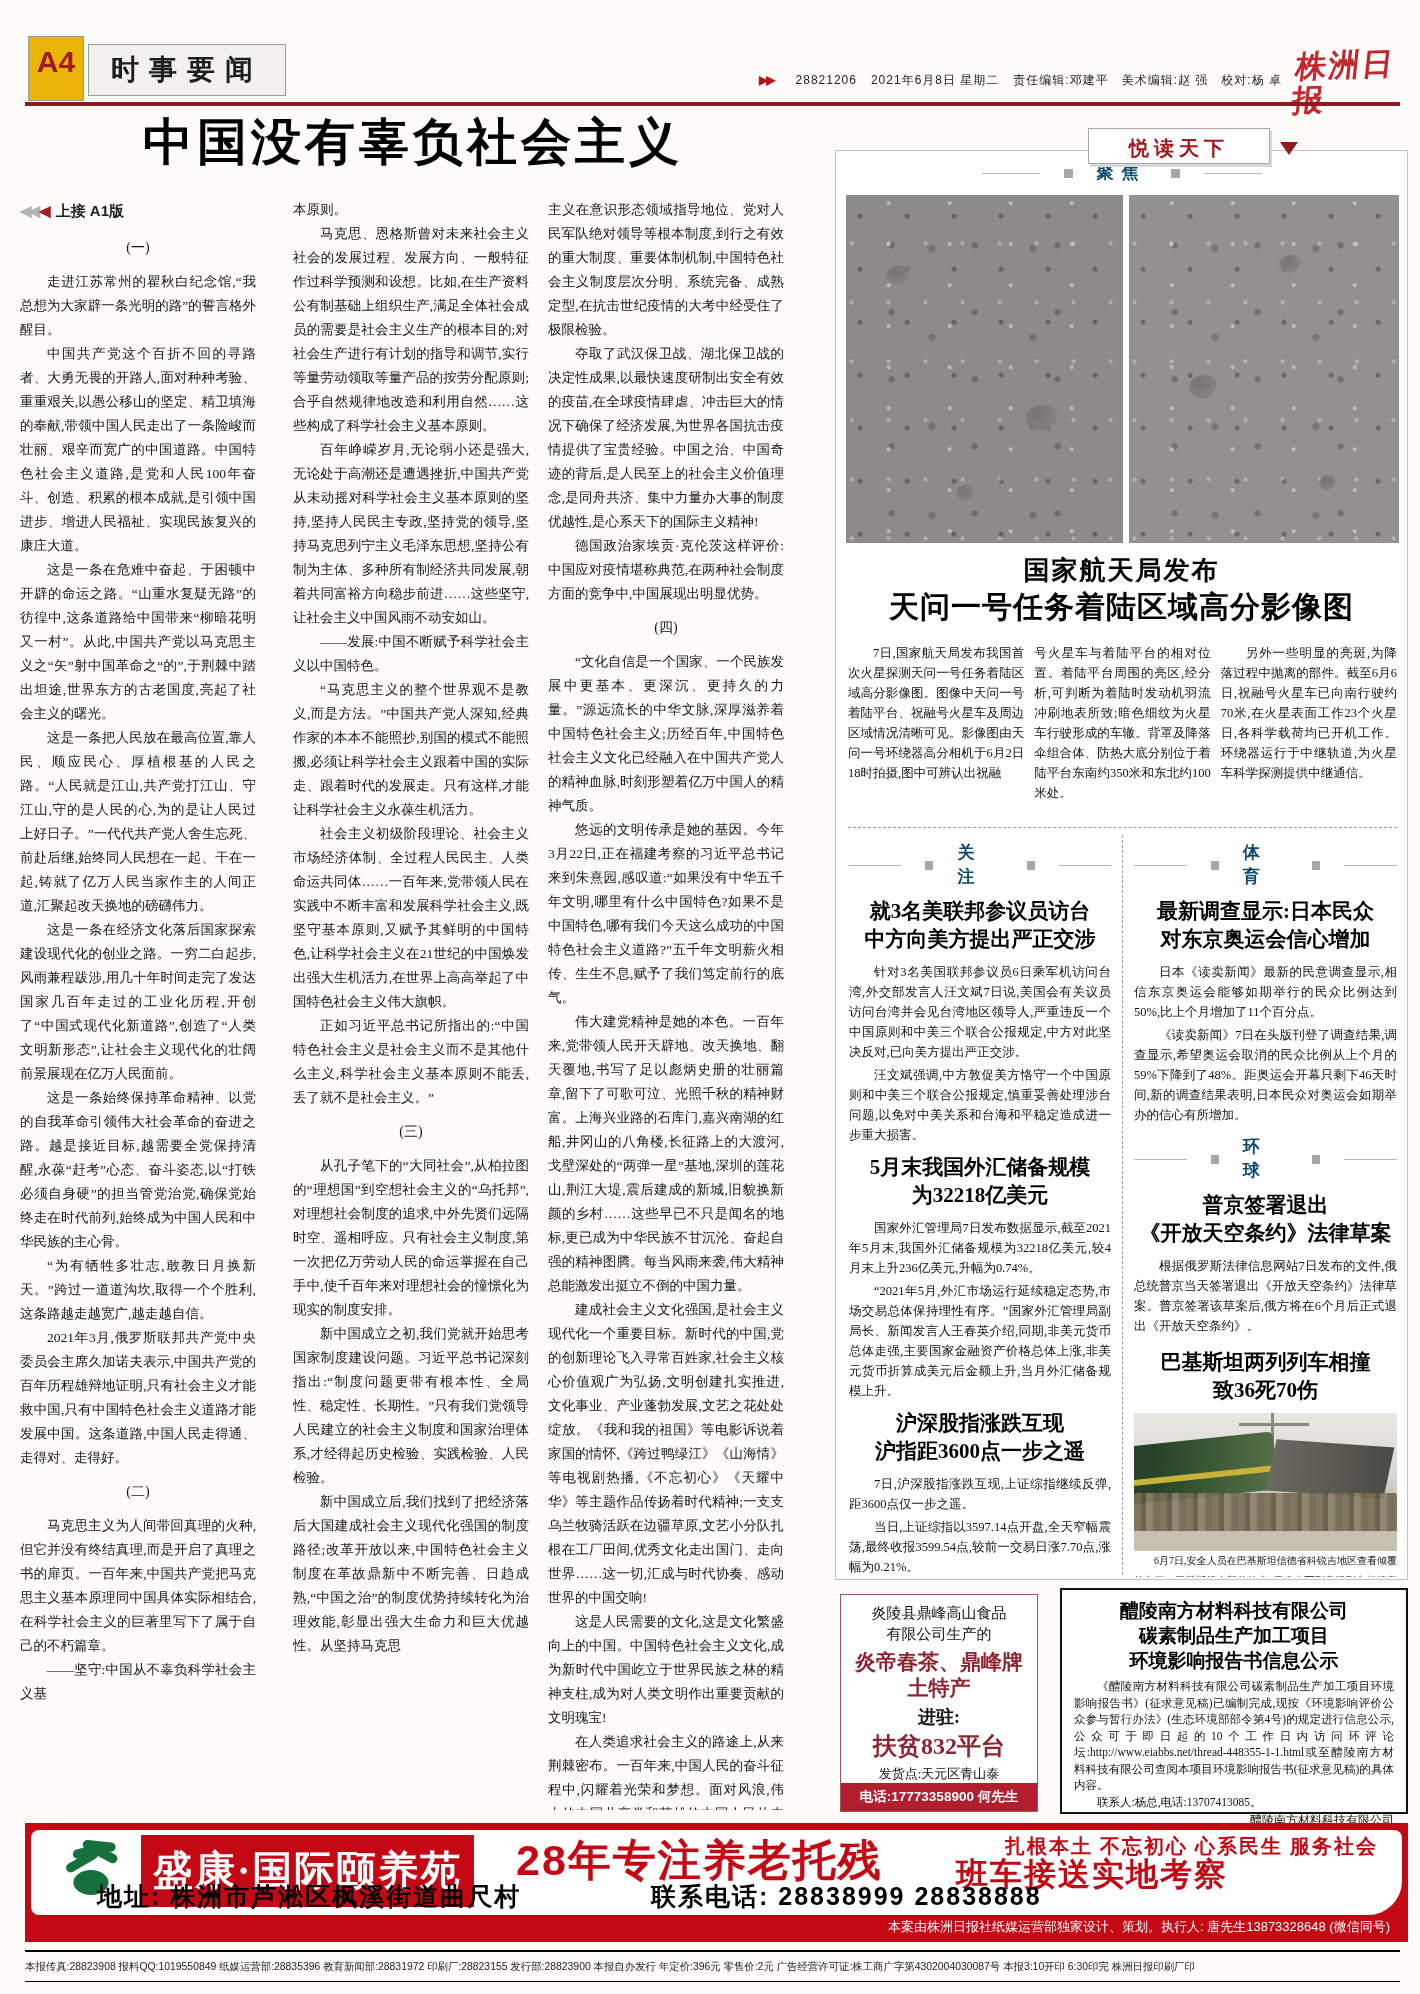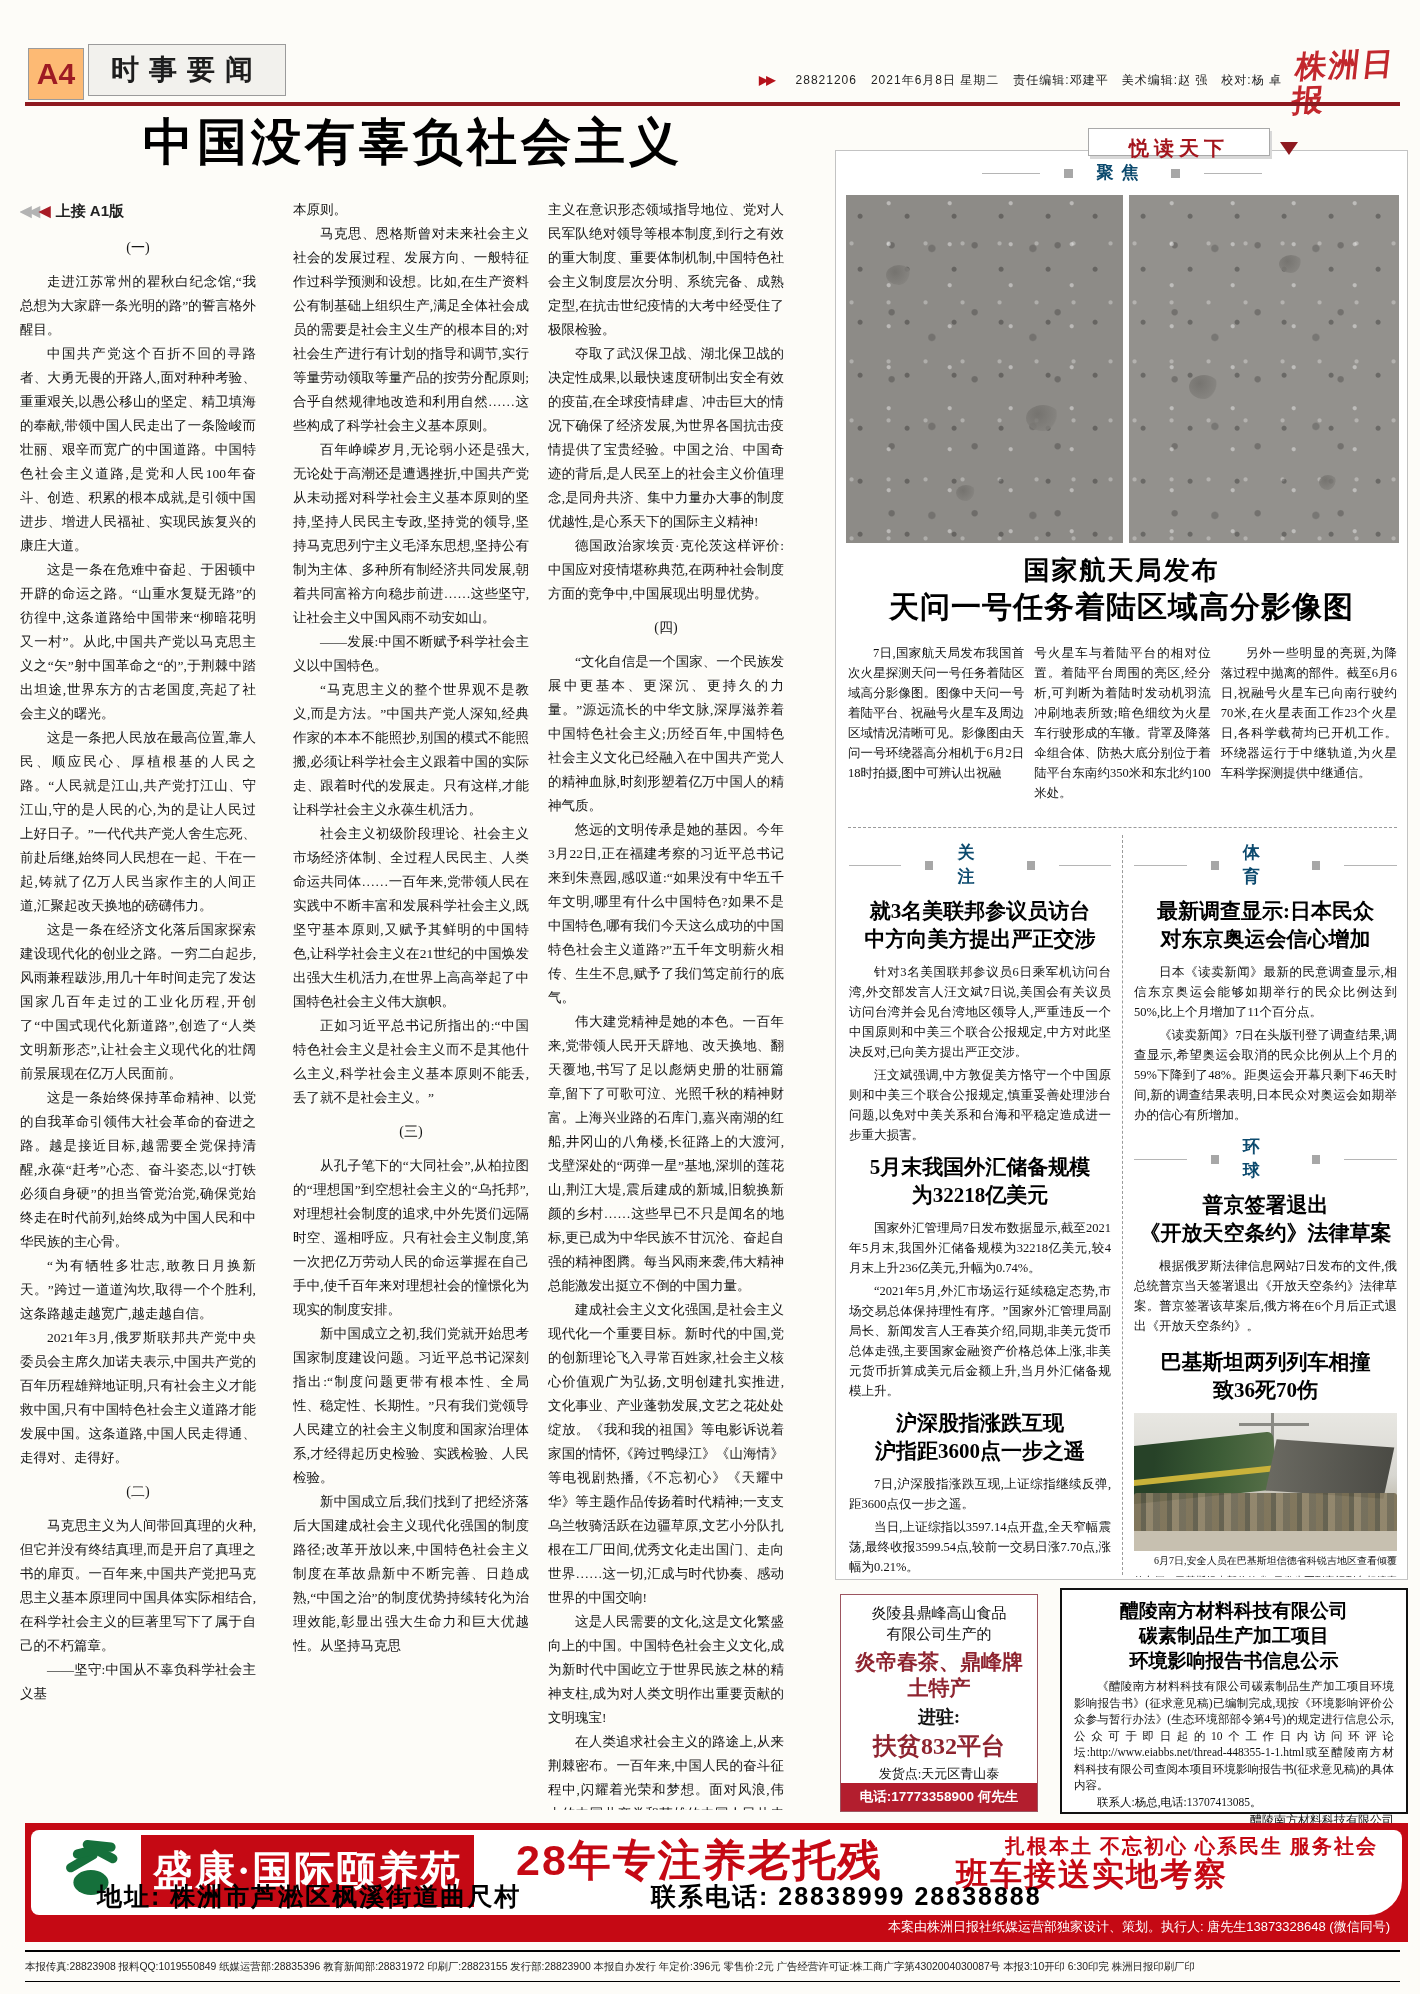--- a/index.html
+++ b/index.html
@@ -1,22 +1,22 @@
 <!DOCTYPE html>
 <html><head>
 <meta charset="utf-8">
 <style>
   * { margin:0; padding:0; box-sizing:border-box; }
   html,body { background:#e9e7e2; }
   .page { position:relative; width:1420px; height:1994px; margin:0 auto; background:#fdfcf8; overflow:hidden;
           font-family:"Liberation Serif","DejaVu Serif",serif; color:#111; }
 
   
-  .pageno { position:absolute; left:28px; top:48px; width:56px; height:52px; border:1px solid #9b9b9b;
-            color:#9e1b23; font:900 30px/50px "Liberation Sans",sans-serif; text-align:center; background:#fdba74; }
+  .pageno { position:absolute; left:28px; top:36px; width:56px; height:65px; border:1px solid #9b9b9b;
+            color:#9e1b23; font:900 30px/50px "Liberation Sans",sans-serif; text-align:center; background:#eab308; }
   .secbox { position:absolute; left:88px; top:44px; width:198px; height:52px; border:1px solid #9b9b9b;
             background:#f2f1ed; color:#1d1d1d; font:900 28px/50px "Liberation Sans",sans-serif;
             text-align:center; letter-spacing:10px; }
   .meta   { position:absolute; left:560px; top:72px; width:722px; text-align:right;
             font:12px/16px "Liberation Sans",sans-serif; color:#222; letter-spacing:1px; }
   .meta .arrows { color:#b5121b; font-weight:bold; margin-right:8px; letter-spacing:-2px; }
   .meta span { margin-left:14px; }
   .masthead { position:absolute; left:1294px; top:48px; color:#c2272d;
               font:900 31px/34px "Liberation Serif",serif; letter-spacing:2px;
               transform:skewX(-8deg) rotate(-2deg); }
@@ -30,21 +30,21 @@
   .acol p { margin:0; text-indent:2em; }
   .acol p.cmark { text-align:center; text-indent:0; margin:10px 0; font-size:14px; }
   .acol p.ni { text-indent:0; }
   .cont-marker { font:700 15px/26px "Liberation Sans",sans-serif; color:#222; margin-bottom:12px; }
   .chev { color:#b3b3b3; letter-spacing:-3px; margin-right:2px; }
   .chev.red { color:#a81c26; margin-right:8px; }
 
   
   .readbox { position:absolute; left:835px; top:150px; width:573px; height:1430px;
              border:1px solid #c3c3c3; background:#fff; }
-  .tab { position:absolute; left:1088px; top:128px; width:182px; height:28px; background:#fff;
+  .tab { position:absolute; left:1088px; top:128px; width:182px; height:36px; background:#fff;
          border:1px solid #a9a9a9; color:#a3141c; text-align:center;
          font:900 20px/38px "Liberation Sans",sans-serif; letter-spacing:5px; box-shadow:2px 3px 0 #d8d8d8; }
   .tab-tri { position:absolute; left:1280px; top:142px; width:0; height:0;
              border-left:9px solid transparent; border-right:9px solid transparent; border-top:13px solid #8e1a20; }
   .seclabel { display:flex; align-items:center; justify-content:center; gap:24px; margin:6px 0;
               font:700 17px/24px "Liberation Sans",sans-serif; color:#0c4a6e; letter-spacing:8px; }
   .sl-line { width:58px; height:1px; background:#b5b5b5; }
   .sl-sq { width:9px; height:9px; background:#a7a7a7; }
 
   .mars { position:absolute; top:44px; height:348px; background-color:#8d8b87; overflow:hidden;

